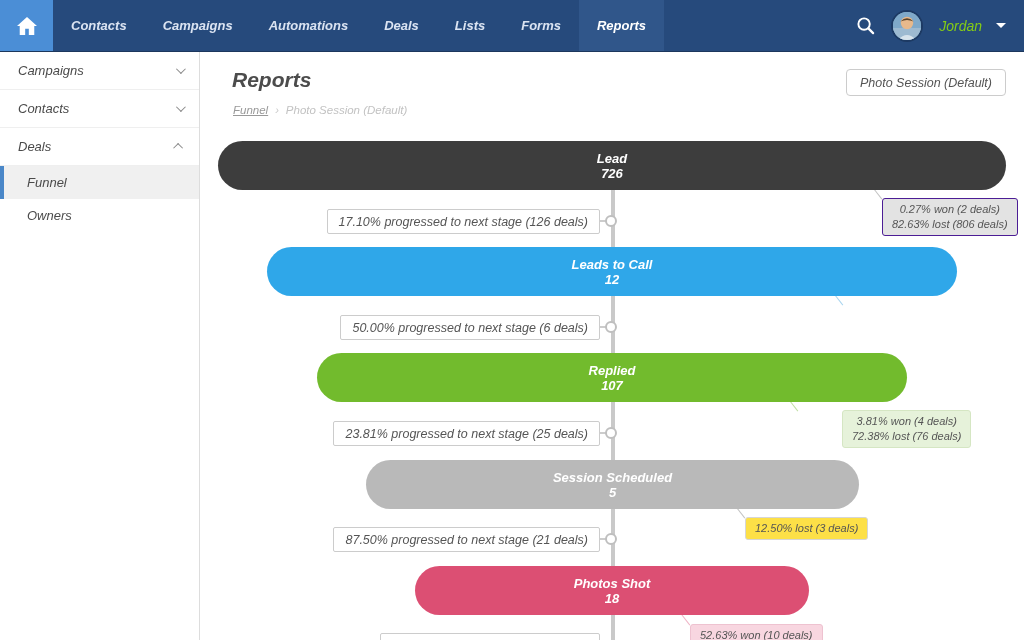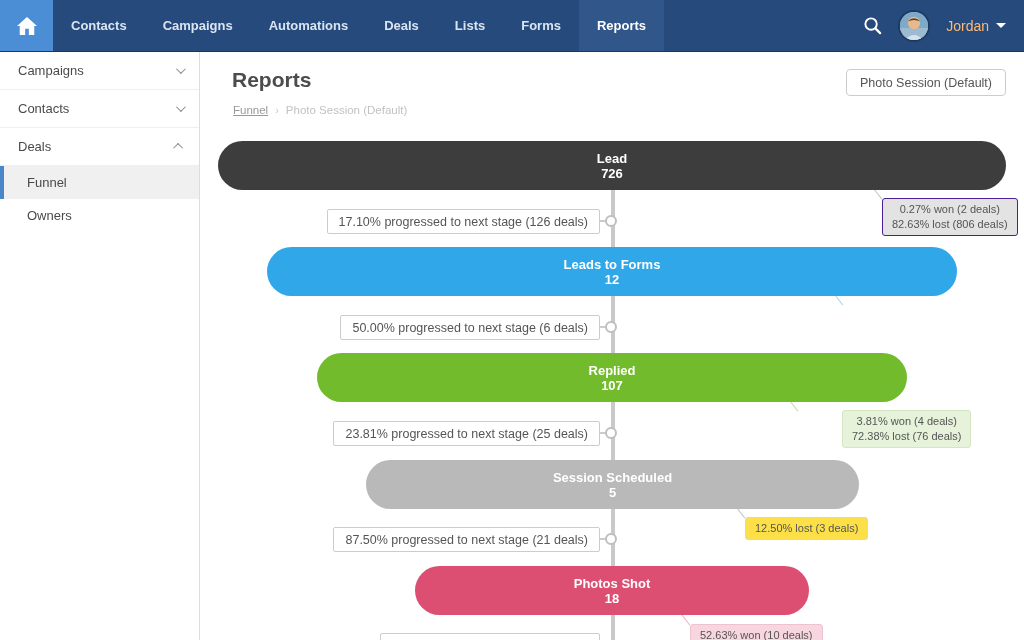--- a/index.html
+++ b/index.html
@@ -1,35 +1,35 @@
 <!DOCTYPE html>
 <html><head>
 <meta charset="utf-8">
 <style>
   * { margin:0; padding:0; box-sizing:border-box; }
   html,body { width:1024px; height:640px; overflow:hidden; }
   body { font-family:"Liberation Sans", sans-serif; background:#fff; }
-  .app { position:relative; width:823px; height:640px; }
+  .app { position:relative; width:823px; height:640px;font-style:italic; }
 
   
   .navbar { position:absolute; top:0; left:0; width:1024px; height:52px;
     background:#264a7c; display:flex; align-items:stretch;
     border-bottom:1px solid rgba(0,0,0,.25); z-index:10; }
   .home-btn { width:53px; background:#4b8ed6; display:flex; align-items:center;
     justify-content:center; cursor:pointer; }
   .nav-item { display:flex; align-items:center; padding:0 18px; color:#dbe4f2;
     font-size:13px; font-weight:700; cursor:pointer; }
   .nav-item.active { background:#30568a; color:#fff; }
   .nav-right { margin-left:auto; display:flex; align-items:center; gap:16px;
     padding-right:18px; }
   .search-btn { display:flex; align-items:center; cursor:pointer; }
   .avatar { width:32px; height:32px; border-radius:50%; overflow:hidden;
     border:2px solid #1d3a63; background:#8fb4cf; cursor:pointer; }
-  .user-name { color:#fdba74; font-size:14px; font-weight:400; cursor:pointer;
-    display:flex; align-items:center; gap:7px; }
+  .user-name { color:#84cc16; font-size:14px; font-weight:400; cursor:pointer;
+    display:flex; align-items:center; gap:14px; }
   .caret-down { width:0; height:0; border-left:5px solid transparent;
     border-right:5px solid transparent; border-top:5px solid #fff; }
 
   
   .sidebar { position:absolute; top:52px; left:0; width:200px; height:588px;
     background:#fff; border-right:1px solid #ddd; }
   .side-group { height:38px; display:flex; align-items:center; padding:0 16px 0 18px;
     font-size:13px; color:#4a4a4a; border-bottom:1px solid #efefef; cursor:pointer;
     justify-content:space-between; }
   .side-sub { height:33px; display:flex; align-items:center; padding-left:27px;
@@ -173,21 +173,21 @@
       <span>Photo Session (Default)</span>
     </div>
 
     <div class="center-line"></div>
 
     <div class="stage stage1" style="background-color: rgb(61, 61, 61);">
       <div class="s-label">Lead</div>
       <div class="s-count">726</div>
     </div>
     <div class="stage stage2" style="background-color: rgb(47, 167, 233);">
-      <div class="s-label">Leads to Forms</div>
+      <div class="s-label">Leads to Call</div>
       <div class="s-count">12</div>
     </div>
     <div class="stage stage3" style="background-color: rgb(114, 187, 45);">
       <div class="s-label">Replied</div>
       <div class="s-count">107</div>
     </div>
     <div class="stage stage4" style="background-color: rgb(185, 185, 185);">
       <div class="s-label">Session Scheduled</div>
       <div class="s-count">5</div>
     </div>

